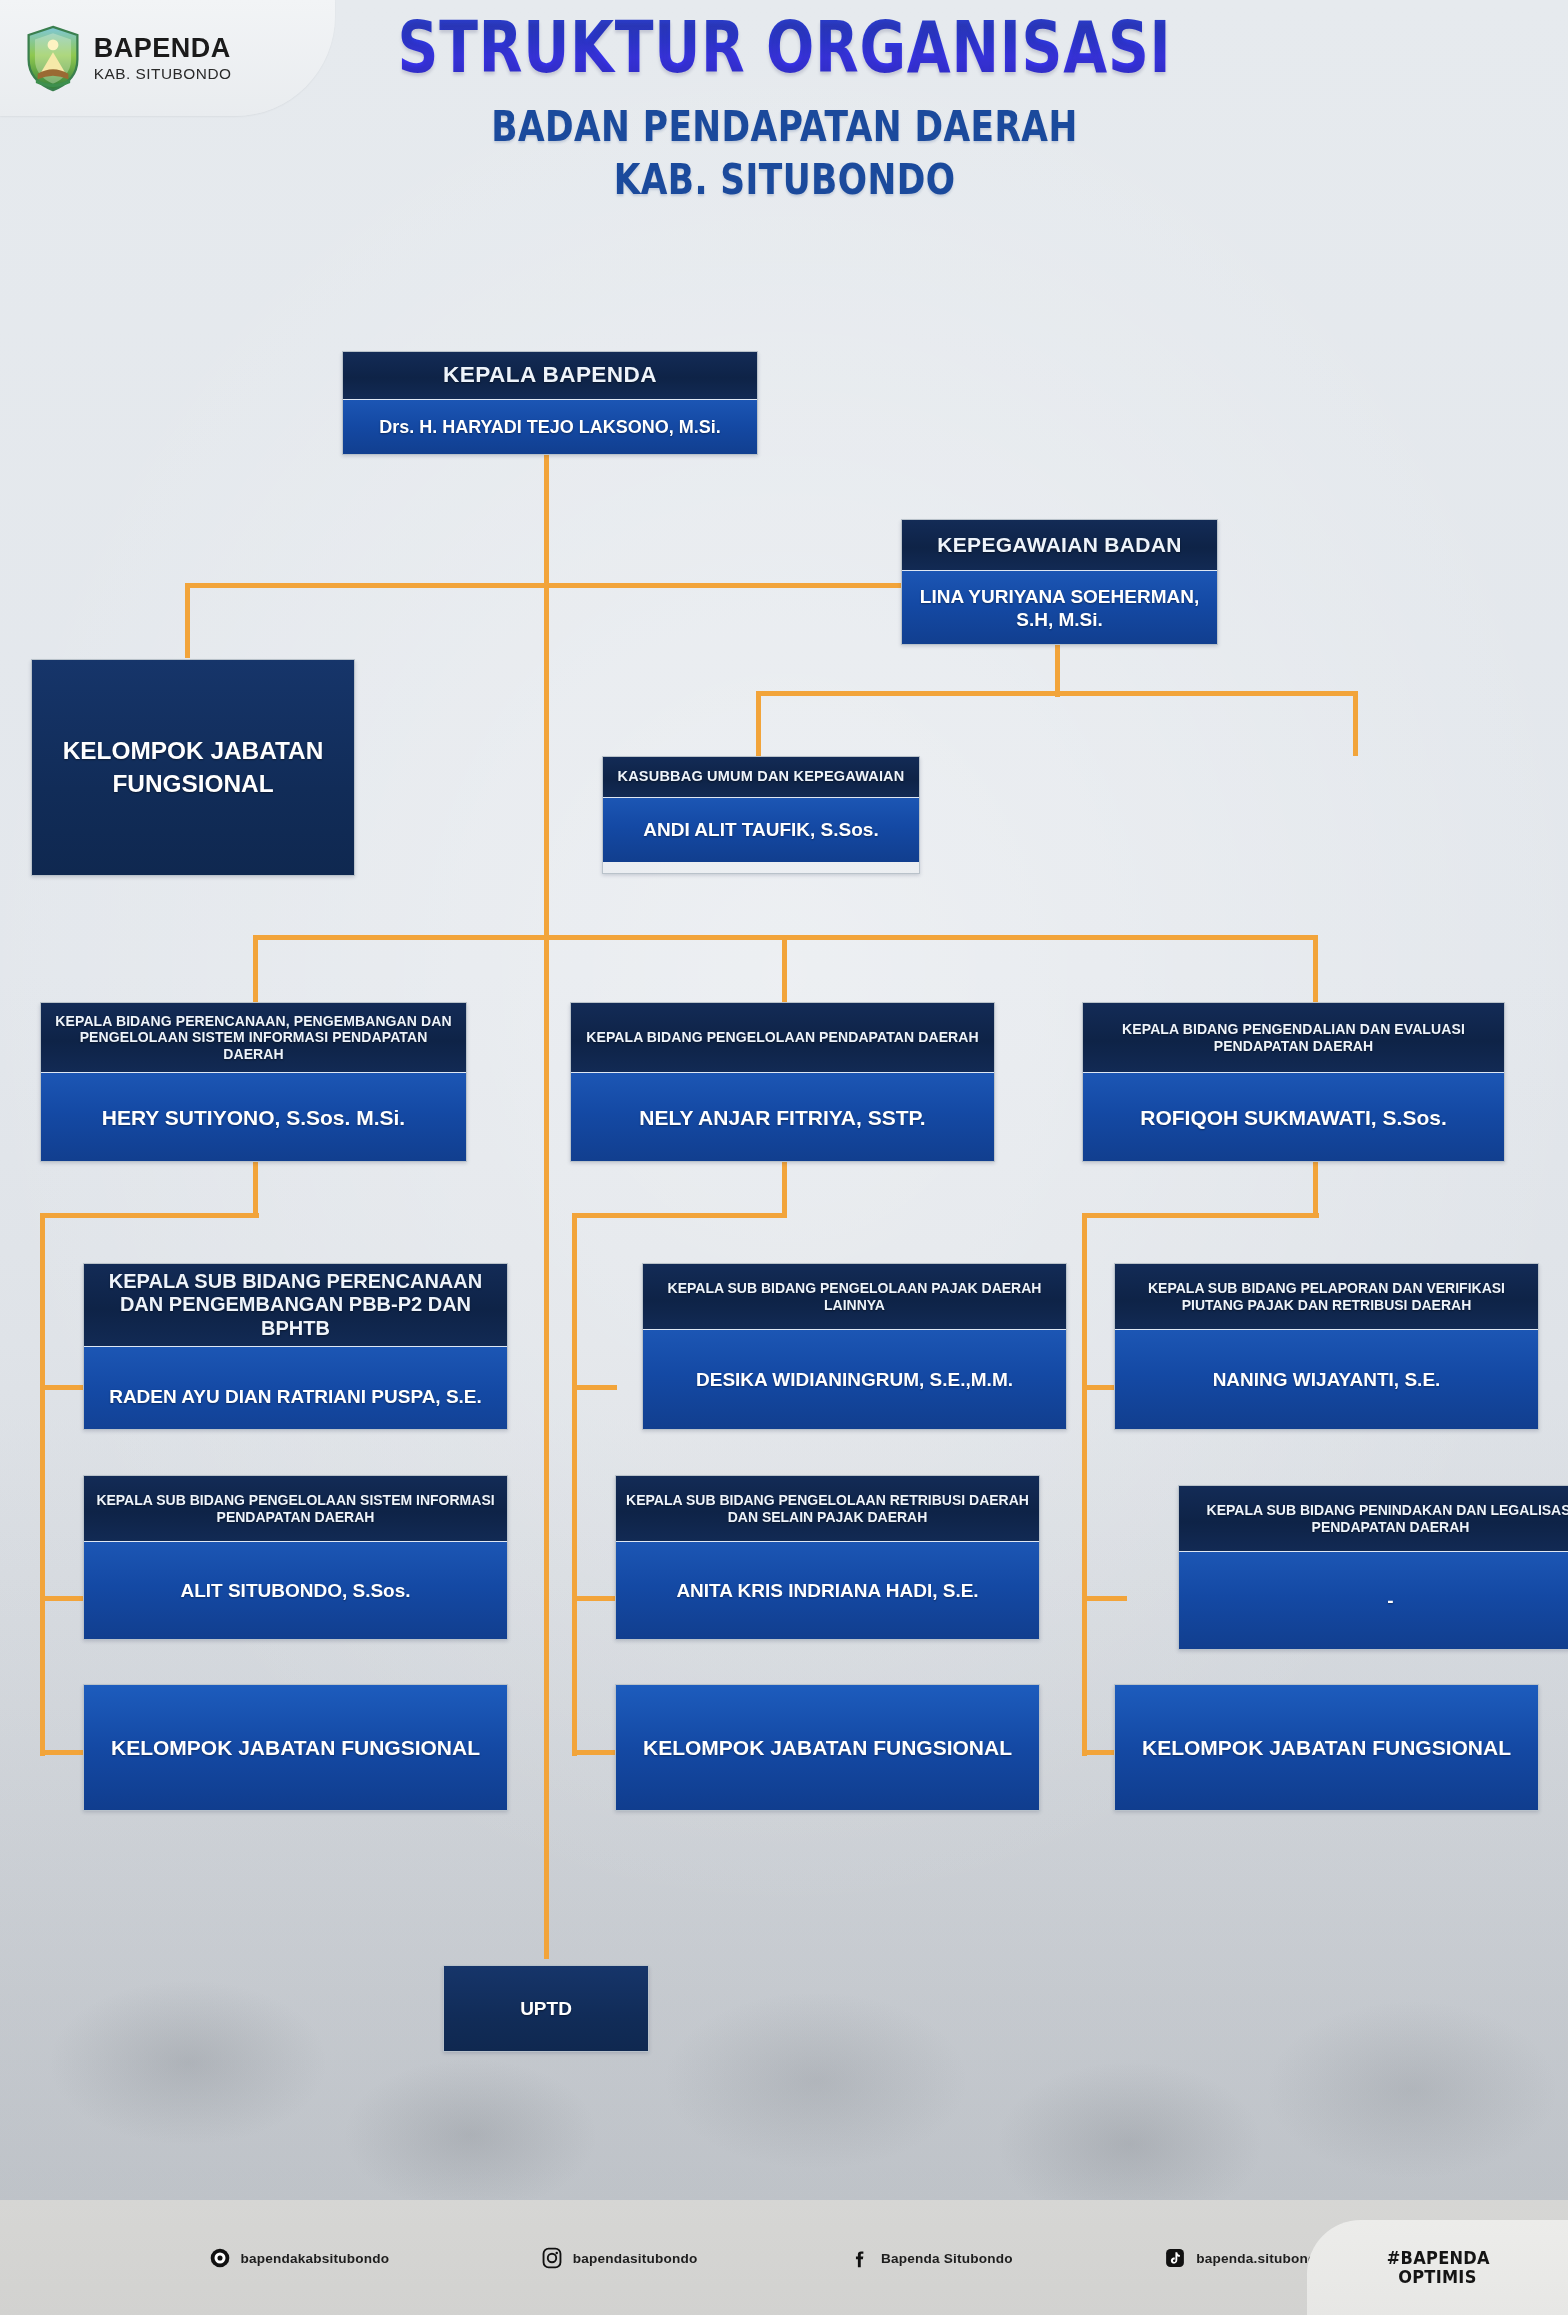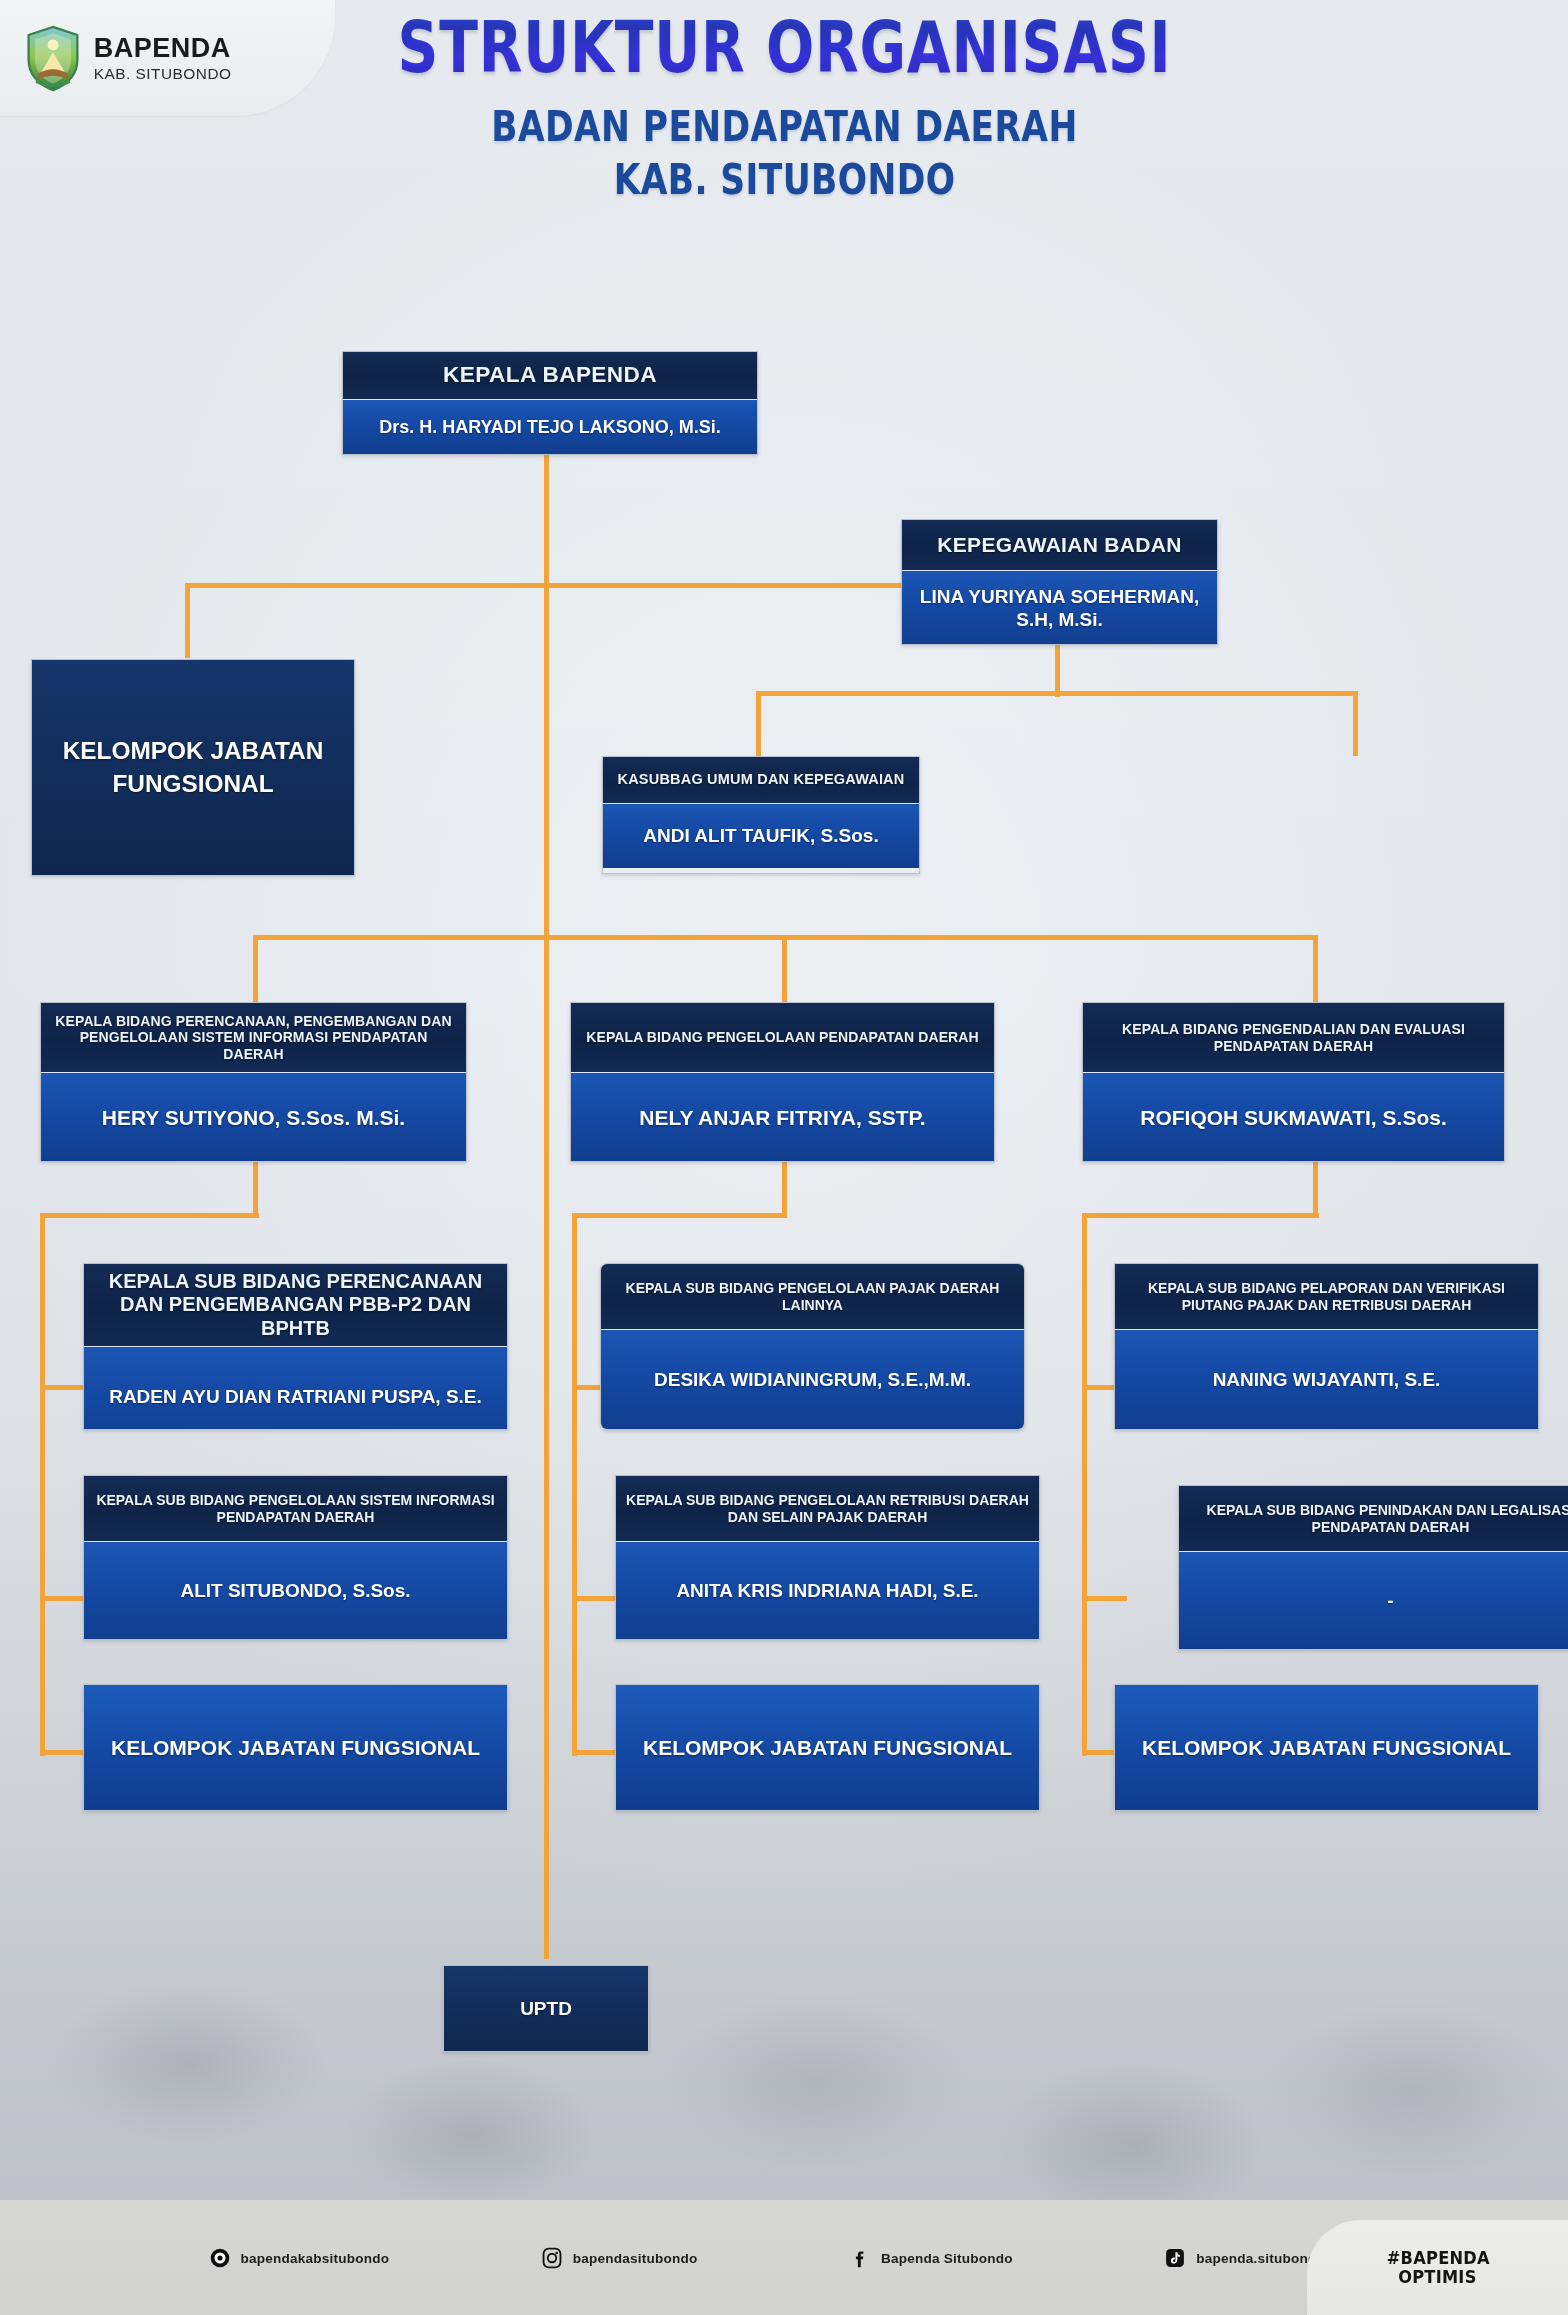--- a/index.html
+++ b/index.html
@@ -76,21 +76,21 @@
   .node{position:absolute;box-sizing:border-box;}
   .nbox{
     border:0.9px solid #b9c2ca;
     box-shadow:0 1.8px 3.6px rgba(25,40,70,.18);
     overflow:hidden;
   }
   .nhead{
     background:linear-gradient(180deg,#132b56 0%,#0e2347 55%,#122a54 100%);
     color:#eef4fb;text-align:center;
     display:flex;align-items:center;justify-content:center;
-    padding:23px 9px;box-sizing:border-box;
+    padding:17px 9px;box-sizing:border-box;
     text-shadow:0 0.9px 1.8px rgba(0,0,0,.45);
     line-height:1.18;font-weight:700;
   }
   .nbody{
     background:linear-gradient(180deg,#1c56b4 0%,#1449a4 45%,#113e8e 100%);
     color:#ffffff;text-align:center;
     display:flex;align-items:center;justify-content:center;
     padding:5.4px 9px;box-sizing:border-box;
     text-shadow:0 0.9px 1.8px rgba(0,0,0,.40);
     line-height:1.2;font-weight:700;
@@ -260,21 +260,21 @@
 
   <div class="node nbox" style="left:83px;top:1475px;width:425px;height:165px;">
     <div class="nhead" style="height:65px;font-size:14px;">KEPALA SUB BIDANG PENGELOLAAN SISTEM INFORMASI PENDAPATAN DAERAH</div>
     <div class="nbody" style="height:100px;font-size:19px;">ALIT SITUBONDO, S.Sos.</div>
   </div>
 
   <div class="node solid-blue" style="left:83px;top:1684px;width:425px;height:127px;font-size:21px;padding:0 18px;">
     <span>KELOMPOK JABATAN FUNGSIONAL</span>
   </div>
 
-  <div class="node nbox" style="left:600px;top:1263px;width:425px;height:167px;border-radius:7px;">
+  <div class="node nbox" style="left:642px;top:1263px;width:425px;height:167px;">
     <div class="nhead" style="height:65px;font-size:14px;">KEPALA SUB BIDANG PENGELOLAAN PAJAK DAERAH LAINNYA</div>
     <div class="nbody" style="height:102px;font-size:19px;">DESIKA WIDIANINGRUM, S.E.,M.M.</div>
   </div>
 
   <div class="node nbox" style="left:615px;top:1475px;width:425px;height:165px;">
     <div class="nhead" style="height:65px;font-size:14px;">KEPALA SUB BIDANG PENGELOLAAN RETRIBUSI DAERAH DAN SELAIN PAJAK DAERAH</div>
     <div class="nbody" style="height:100px;font-size:19px;">ANITA KRIS INDRIANA HADI, S.E.</div>
   </div>
 
   <div class="node solid-blue" style="left:615px;top:1684px;width:425px;height:127px;font-size:21px;padding:0 18px;">

